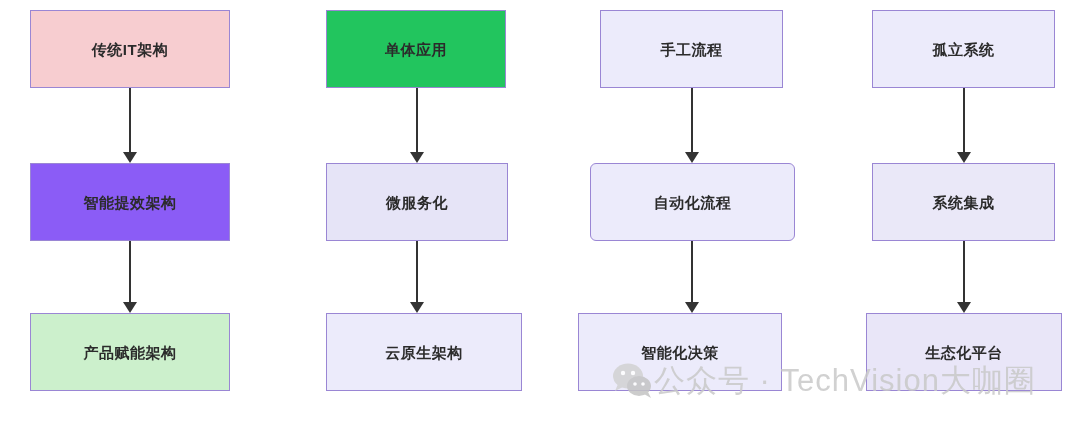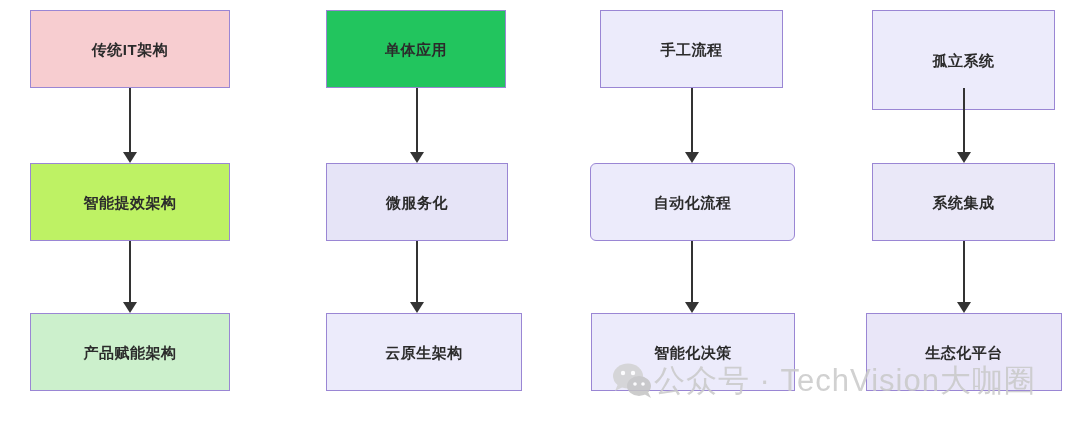--- a/index.html
+++ b/index.html
@@ -85,21 +85,21 @@
 
 <div id="flow-canvas">
 
   <div class="node" style="left: 30px; top: 10px; width: 200px; height: 78px; background-color: rgb(247, 205, 208); border-color: rgb(154, 134, 212);">
     <span class="node-label">传统IT架构</span>
   </div>
   <div class="connector" style="left:130px; top:88px; height:75px;">
     <div class="stem" style="height:64px;"></div>
     <div class="head" style="top:64px;"></div>
   </div>
-  <div class="node" style="left: 30px; top: 163px; width: 200px; height: 78px; background-color: #bef264; border-color: rgb(154, 134, 212);">
+  <div class="node" style="left: 30px; top: 163px; width: 200px; height: 78px; background-color: #8b5cf6; border-color: rgb(154, 134, 212);">
     <span class="node-label">智能提效架构</span>
   </div>
   <div class="connector" style="left:130px; top:241px; height:72px;">
     <div class="stem" style="height:61px;"></div>
     <div class="head" style="top:61px;"></div>
   </div>
   <div class="node" style="left: 30px; top: 313px; width: 200px; height: 78px; background-color: rgb(204, 240, 204); border-color: rgb(154, 134, 212);">
     <span class="node-label">产品赋能架构</span>
   </div>
 
@@ -128,25 +128,25 @@
     <div class="stem" style="height:64px;"></div>
     <div class="head" style="top:64px;"></div>
   </div>
   <div class="node" style="left: 590px; top: 163px; width: 205px; height: 78px; background-color: rgb(236, 235, 251); border-color: rgb(154, 134, 212); border-radius: 6px;">
     <span class="node-label">自动化流程</span>
   </div>
   <div class="connector" style="left:692px; top:241px; height:72px;">
     <div class="stem" style="height:61px;"></div>
     <div class="head" style="top:61px;"></div>
   </div>
-  <div class="node" style="left: 591px; top: 313px; width: 204px; height: 78px; background-color: rgb(236, 235, 251); border-color: rgb(154, 134, 212);">
+  <div class="node" style="left: 578px; top: 313px; width: 204px; height: 78px; background-color: rgb(236, 235, 251); border-color: rgb(154, 134, 212);">
     <span class="node-label">智能化决策</span>
   </div>
 
-  <div class="node" style="left: 872px; top: 10px; width: 183px; height: 100px; background-color: rgb(236, 235, 251); border-color: rgb(154, 134, 212);">
+  <div class="node" style="left: 872px; top: 10px; width: 183px; height: 78px; background-color: rgb(236, 235, 251); border-color: rgb(154, 134, 212);">
     <span class="node-label">孤立系统</span>
   </div>
   <div class="connector" style="left:964px; top:88px; height:75px;">
     <div class="stem" style="height:64px;"></div>
     <div class="head" style="top:64px;"></div>
   </div>
   <div class="node" style="left: 872px; top: 163px; width: 183px; height: 78px; background-color: rgb(234, 232, 248); border-color: rgb(154, 134, 212);">
     <span class="node-label">系统集成</span>
   </div>
   <div class="connector" style="left:964px; top:241px; height:72px;">

